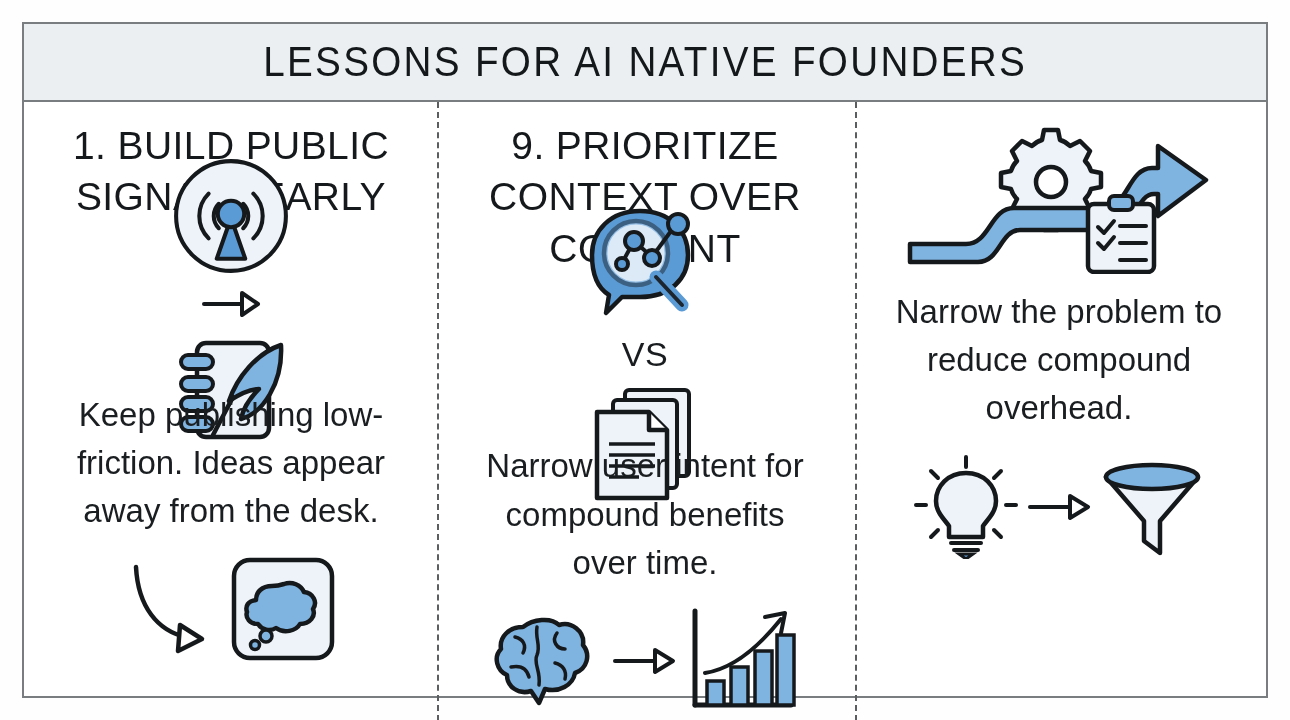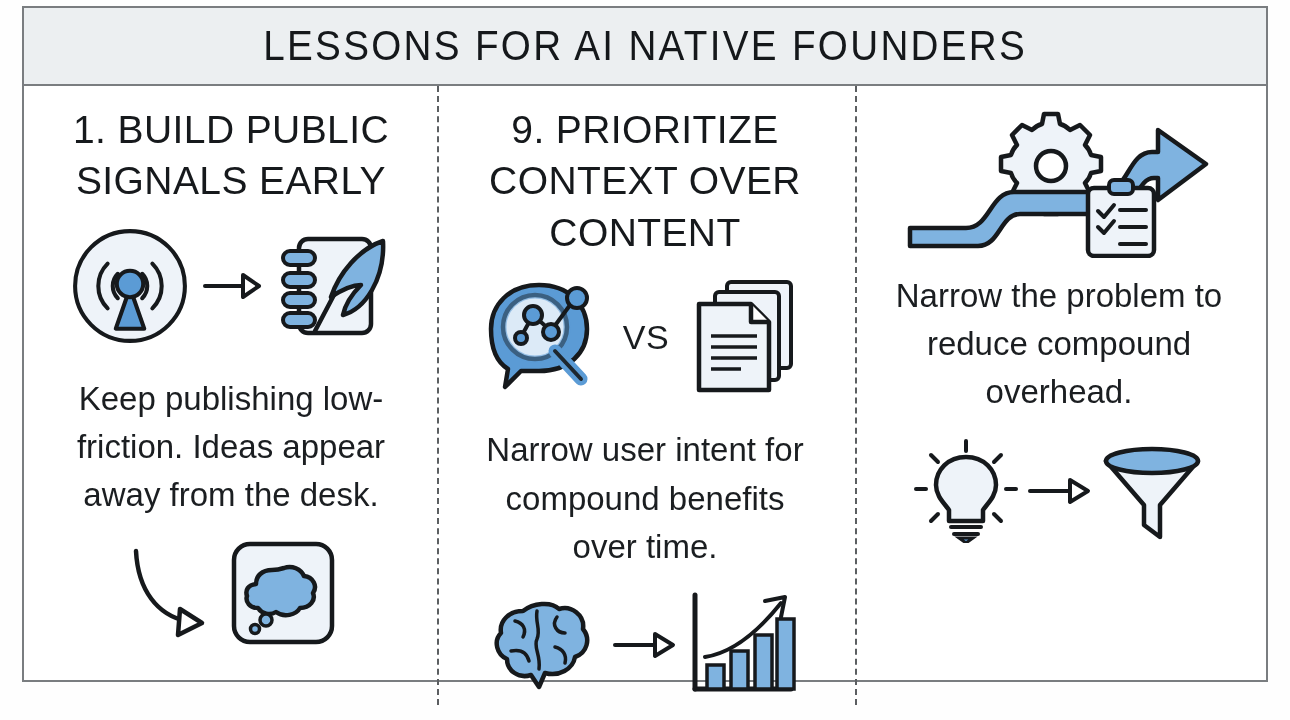--- a/index.html
+++ b/index.html
@@ -15,21 +15,21 @@
   }
   .canvas {
     position: relative;
     width: 1290px;
     height: 720px;
     background: #fefefe;
   }
   .frame {
     position: absolute;
     left: 22px;
-    top: 6px;
+    top: 22px;
     width: 1246px;
     height: 676px;
     border: 2px solid #7a7d80;
     background: #ffffff;
     box-sizing: border-box;
     display: flex;
     flex-direction: column;
   }
   
   .header {
@@ -84,20 +84,21 @@
     margin: 0;
     min-height: 84px;
   }
   .icon-row {
     display: flex;
     align-items: center;
     justify-content: center;
     gap: 10px;
     height: 150px;
     margin-top: 4px;
+    flex-direction: column;
   }
   .body-text {
     font-size: 33px;
     line-height: 1.46;
     color: #1b1e21;
     text-align: center;
     font-weight: 300;
     margin: 14px 0 0 0;
     max-width: 330px;
   }

